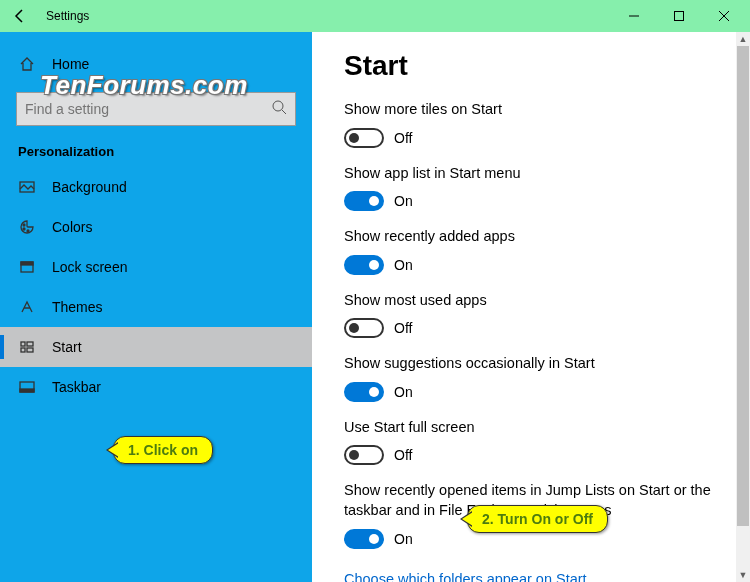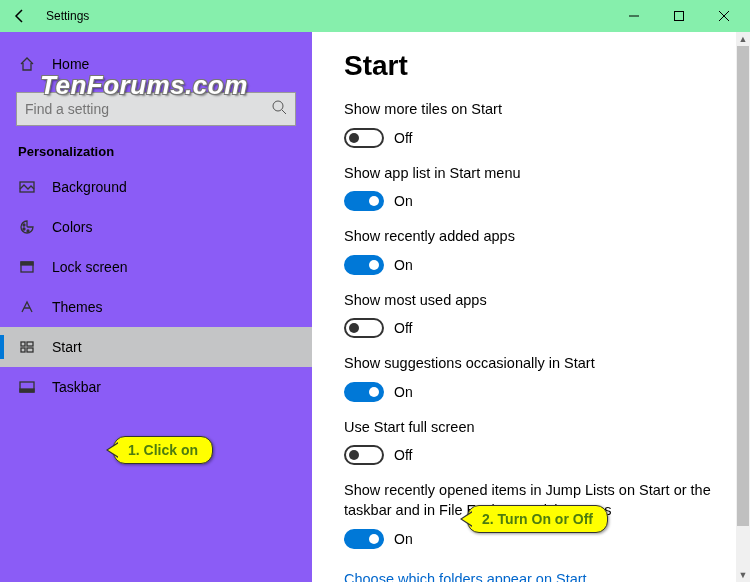--- a/index.html
+++ b/index.html
@@ -3,21 +3,21 @@
   <meta charset="utf-8">
   <style>
     * { margin: 0; padding: 0; box-sizing: border-box; font-family: "Segoe UI", sans-serif; }
     body { width: 750px; height: 582px; background: #fff; display: flex; flex-direction: column; position: relative; overflow: hidden; }
     .titlebar { height: 32px; display: flex; align-items: center; padding: 6px 4px; background: #86efac; }
     .titlebar .back { width: 32px; height: 32px; display: flex; align-items: center; justify-content: center; cursor: pointer; }
     .titlebar .title { font-size: 12px; margin-left: 10px; color: #000; }
     .titlebar .spacer { flex: 1; }
     .winbtn { width: 45px; height: 32px; display: flex; align-items: center; justify-content: center; cursor: pointer; }
     .mainwrap { flex: 1; display: flex; min-height: 0; }
-    .sidebar { width: 312px; background: #8b5cf6; padding-top: 12px; display: flex; flex-direction: column; }
+    .sidebar { width: 312px; background: #0ea5e9; padding-top: 12px; display: flex; flex-direction: column; }
     .sidebar .navitem { height: 40px; display: flex; align-items: center; padding-left: 18px; cursor: pointer; font-size: 14px; color: #000; position: relative; }
     .sidebar .navitem.selected { background: #c4c5c6; }
     .sidebar .navitem.selected::before { content: ""; position: absolute; left: 0; top: 8px; bottom: 8px; width: 4px; background: #0078d7; }
     .sidebar .navicon { width: 18px; height: 18px; margin-right: 16px; display: flex; align-items: center; justify-content: center; }
     .sidebar .navicon svg { width: 16px; height: 16px; stroke: #333; fill: none; stroke-width: 1.3; }
     .searchbox { margin: 8px 16px 4px 16px; height: 34px; border: 1px solid #999; background: #dedfe0; display: flex; align-items: center; padding: 0 8px; }
     .searchbox input { flex: 1; border: none; background: transparent; outline: none; font-size: 14px; color: #555; }
     .section-head { font-size: 13px; font-weight: 600; padding: 14px 18px 8px 18px; }
     .content { flex: 1; background: #fff; padding: 18px 28px 10px 32px; overflow-y: auto; position: relative; }
     .content h1 { font-size: 28px; font-weight: 600; margin-bottom: 18px; }

